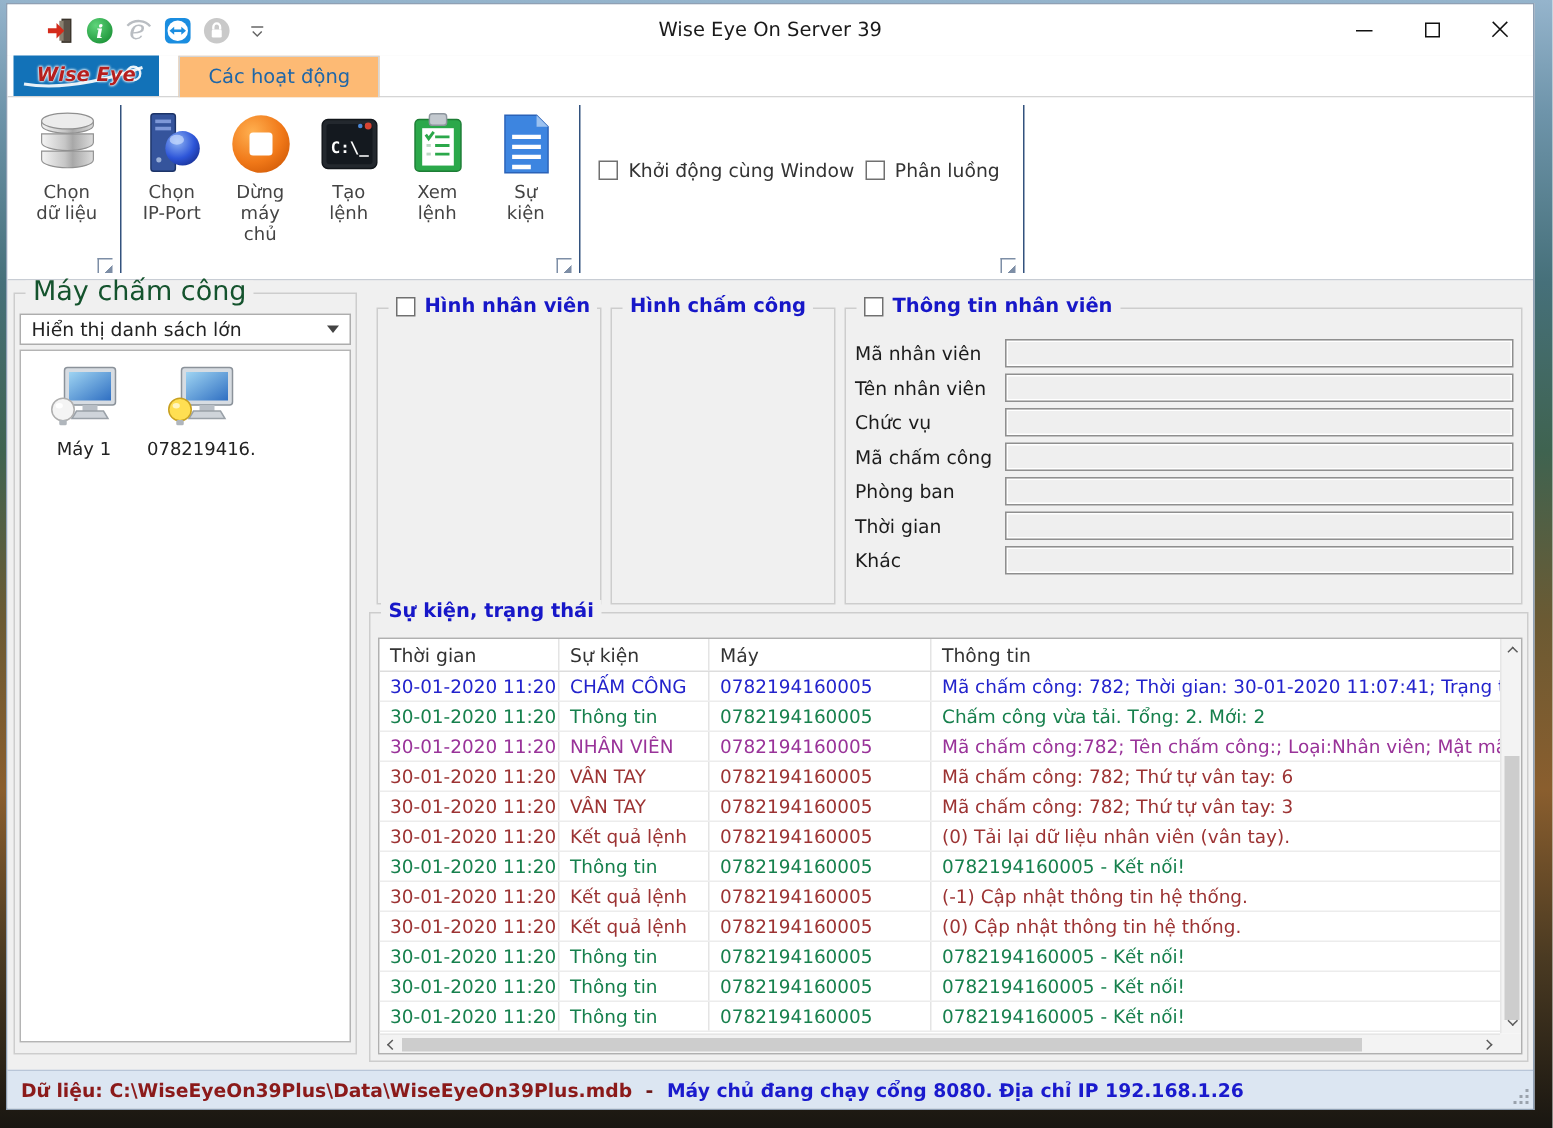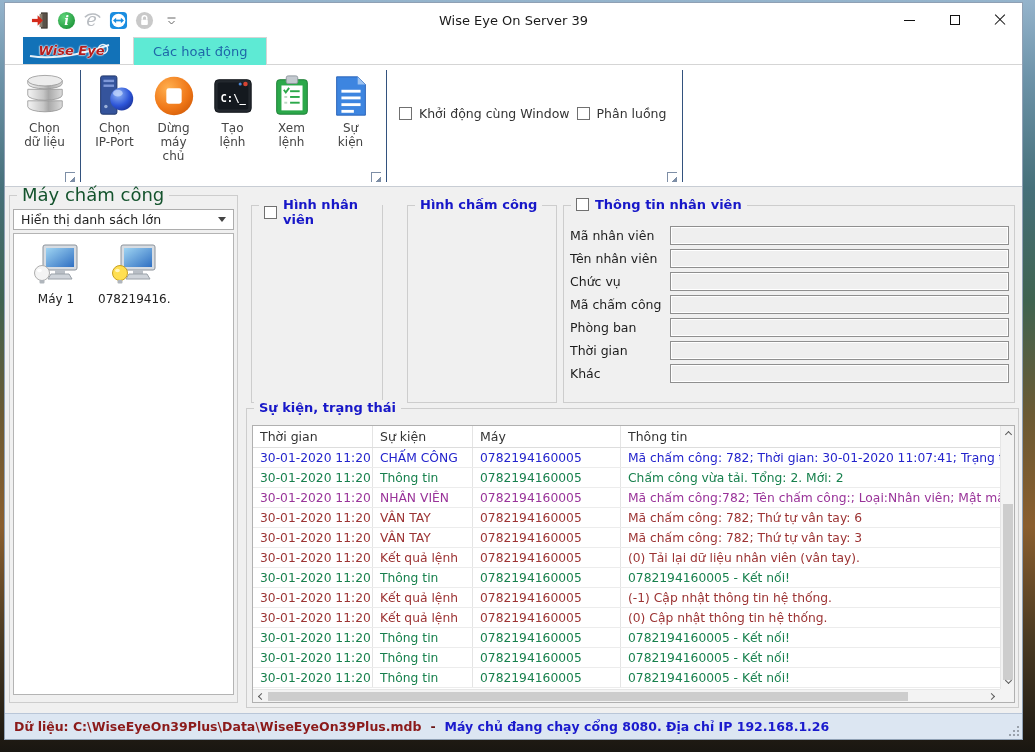--- a/index.html
+++ b/index.html
@@ -18,25 +18,25 @@
   .qat-more{margin-left:12px;display:flex;align-items:center;}
   .title-text{position:absolute;left:0;right:0;text-align:center;font-size:13px;color:#1a1a1a;}
   .win-controls{margin-left:auto;display:flex;z-index:2;}
   .win-btn{width:45px;height:34px;display:flex;align-items:center;justify-content:center;position:relative;}
   .glyph-min{width:11px;height:0;border-top:1px solid #111;display:block;}
   .glyph-max{width:10px;height:10px;border:1px solid #111;display:block;}
   .glyph-close{width:12px;height:12px;position:relative;display:block;}
   .glyph-close::before,.glyph-close::after{content:"";position:absolute;left:-1px;top:5px;width:14px;height:1.3px;background:#111;}
   .glyph-close::before{transform:rotate(45deg);} .glyph-close::after{transform:rotate(-45deg);}
   
-  .tabrow{height:28px;background:#fff;display:flex;align-items:flex-end;border-bottom:1px solid #d5d5d5;padding-left:18px;flex:0 0 auto;text-align:center;}
+  .tabrow{height:28px;background:#fff;display:flex;align-items:flex-end;border-bottom:1px solid #d5d5d5;padding-left:4px;flex:0 0 auto;text-align:center;}
   .logo-tab{width:97px;height:27px;background:#1272b8;display:flex;align-items:center;justify-content:center;position:relative;overflow:hidden;}
   .logo-text{color:#b51f1f;font-weight:bold;font-style:italic;font-size:13px;text-shadow:0 0 2px #fff,0 0 2px #fff,0 0 1px #fff;z-index:1;white-space:nowrap;}
   .swoosh{position:absolute;left:0;top:0;}
-  .tab{height:28px;margin-left:13px;padding:0 19px;background:#5eead4;border:1px solid #d5d5d5;border-bottom:none;display:flex;align-items:center;color:#1e66a8;font-size:13px;margin-bottom:-1px;}
+  .tab{height:28px;margin-left:13px;padding:0 19px;background:#fdba74;border:1px solid #d5d5d5;border-bottom:none;display:flex;align-items:center;color:#1e66a8;font-size:13px;margin-bottom:-1px;}
   
   .ribbon{height:122px;background:#fff;border-bottom:1px solid #c8cdd4;display:flex;align-items:stretch;padding:3px 0 0 6px;flex:0 0 auto;}
   .ribbon-group{position:relative;display:flex;align-items:flex-start;padding:2px 6px 14px 4px;}
   .group-sep{width:1px;background:#33527e;margin:2px 0 4px 0;}
   .ribbon-btn{width:59px;display:flex;flex-direction:column;align-items:center;padding-top:3px;cursor:default;}
   .ribbon-btn .icon{width:46px;height:46px;} .ribbon-btn .icon svg{width:46px;height:46px;}
   .ribbon-btn .lbl{margin-top:3px;text-align:center;font-size:12px;color:#444;line-height:1.15;white-space:pre-line;}
   .chk-col{display:flex;flex-direction:row;padding:36px 10px 0 8px;gap:7px;min-width:170px;}
   .chk-row{display:flex;align-items:center;gap:7px;font-size:12.5px;color:#333;}
   .checkbox{width:13px;height:13px;background:#fff;border:1px solid #707070;display:inline-block;flex:0 0 auto;}
@@ -47,21 +47,21 @@
   .gb{position:absolute;border:1px solid #cdcdcd;}
   .gb-title{position:absolute;top:-9px;left:7px;background:#f0f0f0;padding:0 5px;color:#1717c8;font-size:13px;font-weight:bold;display:flex;gap:6px;align-items:center;line-height:15px;}
   .gb-title.normal{font-weight:normal;font-size:18px;color:#14532d;}
   .gb-devices{left:4px;top:8px;width:229px;height:508px;}
   .combo{position:absolute;left:3px;top:13px;width:221px;height:21px;border:1px solid #adadad;background:#fff;display:flex;align-items:center;justify-content:space-between;padding:0 7px;font-size:12.5px;color:#222;}
   .combo-arrow{width:0;height:0;border-left:4px solid transparent;border-right:4px solid transparent;border-top:5px solid #444;}
   .device-list{position:absolute;left:3px;top:37px;width:221px;height:462px;background:#fff;border:1px solid #b4b4b4;display:flex;align-items:flex-start;}
   .device{width:72px;display:flex;flex-direction:column;align-items:center;margin:8px 0 0 6px;}
   .device svg{width:52px;height:46px;}
   .device .dlabel{font-size:12px;color:#222;margin-top:1px;max-width:72px;white-space:nowrap;overflow:hidden;}
-  .gb-emp-photo{left:246px;top:18px;width:132px;height:198px;}
+  .gb-emp-photo{left:246px;top:18px;width:150px;height:198px;}
   .gb-att-photo{left:402px;top:18px;width:150px;height:198px;}
   .gb-info{left:558px;top:18px;width:452px;height:198px;}
   .fields{position:absolute;left:6px;right:5px;top:20px;}
   .frow{display:flex;align-items:center;height:19px;margin-bottom:4px;}
   .frow label{width:100px;font-size:12.5px;color:#1c1c1c;flex:0 0 auto;}
   .frow input{flex:1;height:19px;background:#efefef;border:1px solid #8f8f8f;box-shadow:inset 0 0 0 1px #fff;font-size:12px;padding:0 4px;color:#222;}
   .gb-events{left:241px;top:221px;width:773px;height:300px;}
   .etable{position:absolute;left:5px;top:16px;width:763px;height:278px;border:1px solid #b0b0b0;background:#fff;overflow:hidden;}
   .thead{display:flex;height:22px;align-items:center;border-bottom:1px solid #ddd;color:#333;font-size:12.5px;}
   .trow{display:flex;height:20px;align-items:center;border-bottom:1px solid #ececec;font-size:12.3px;white-space:nowrap;}

